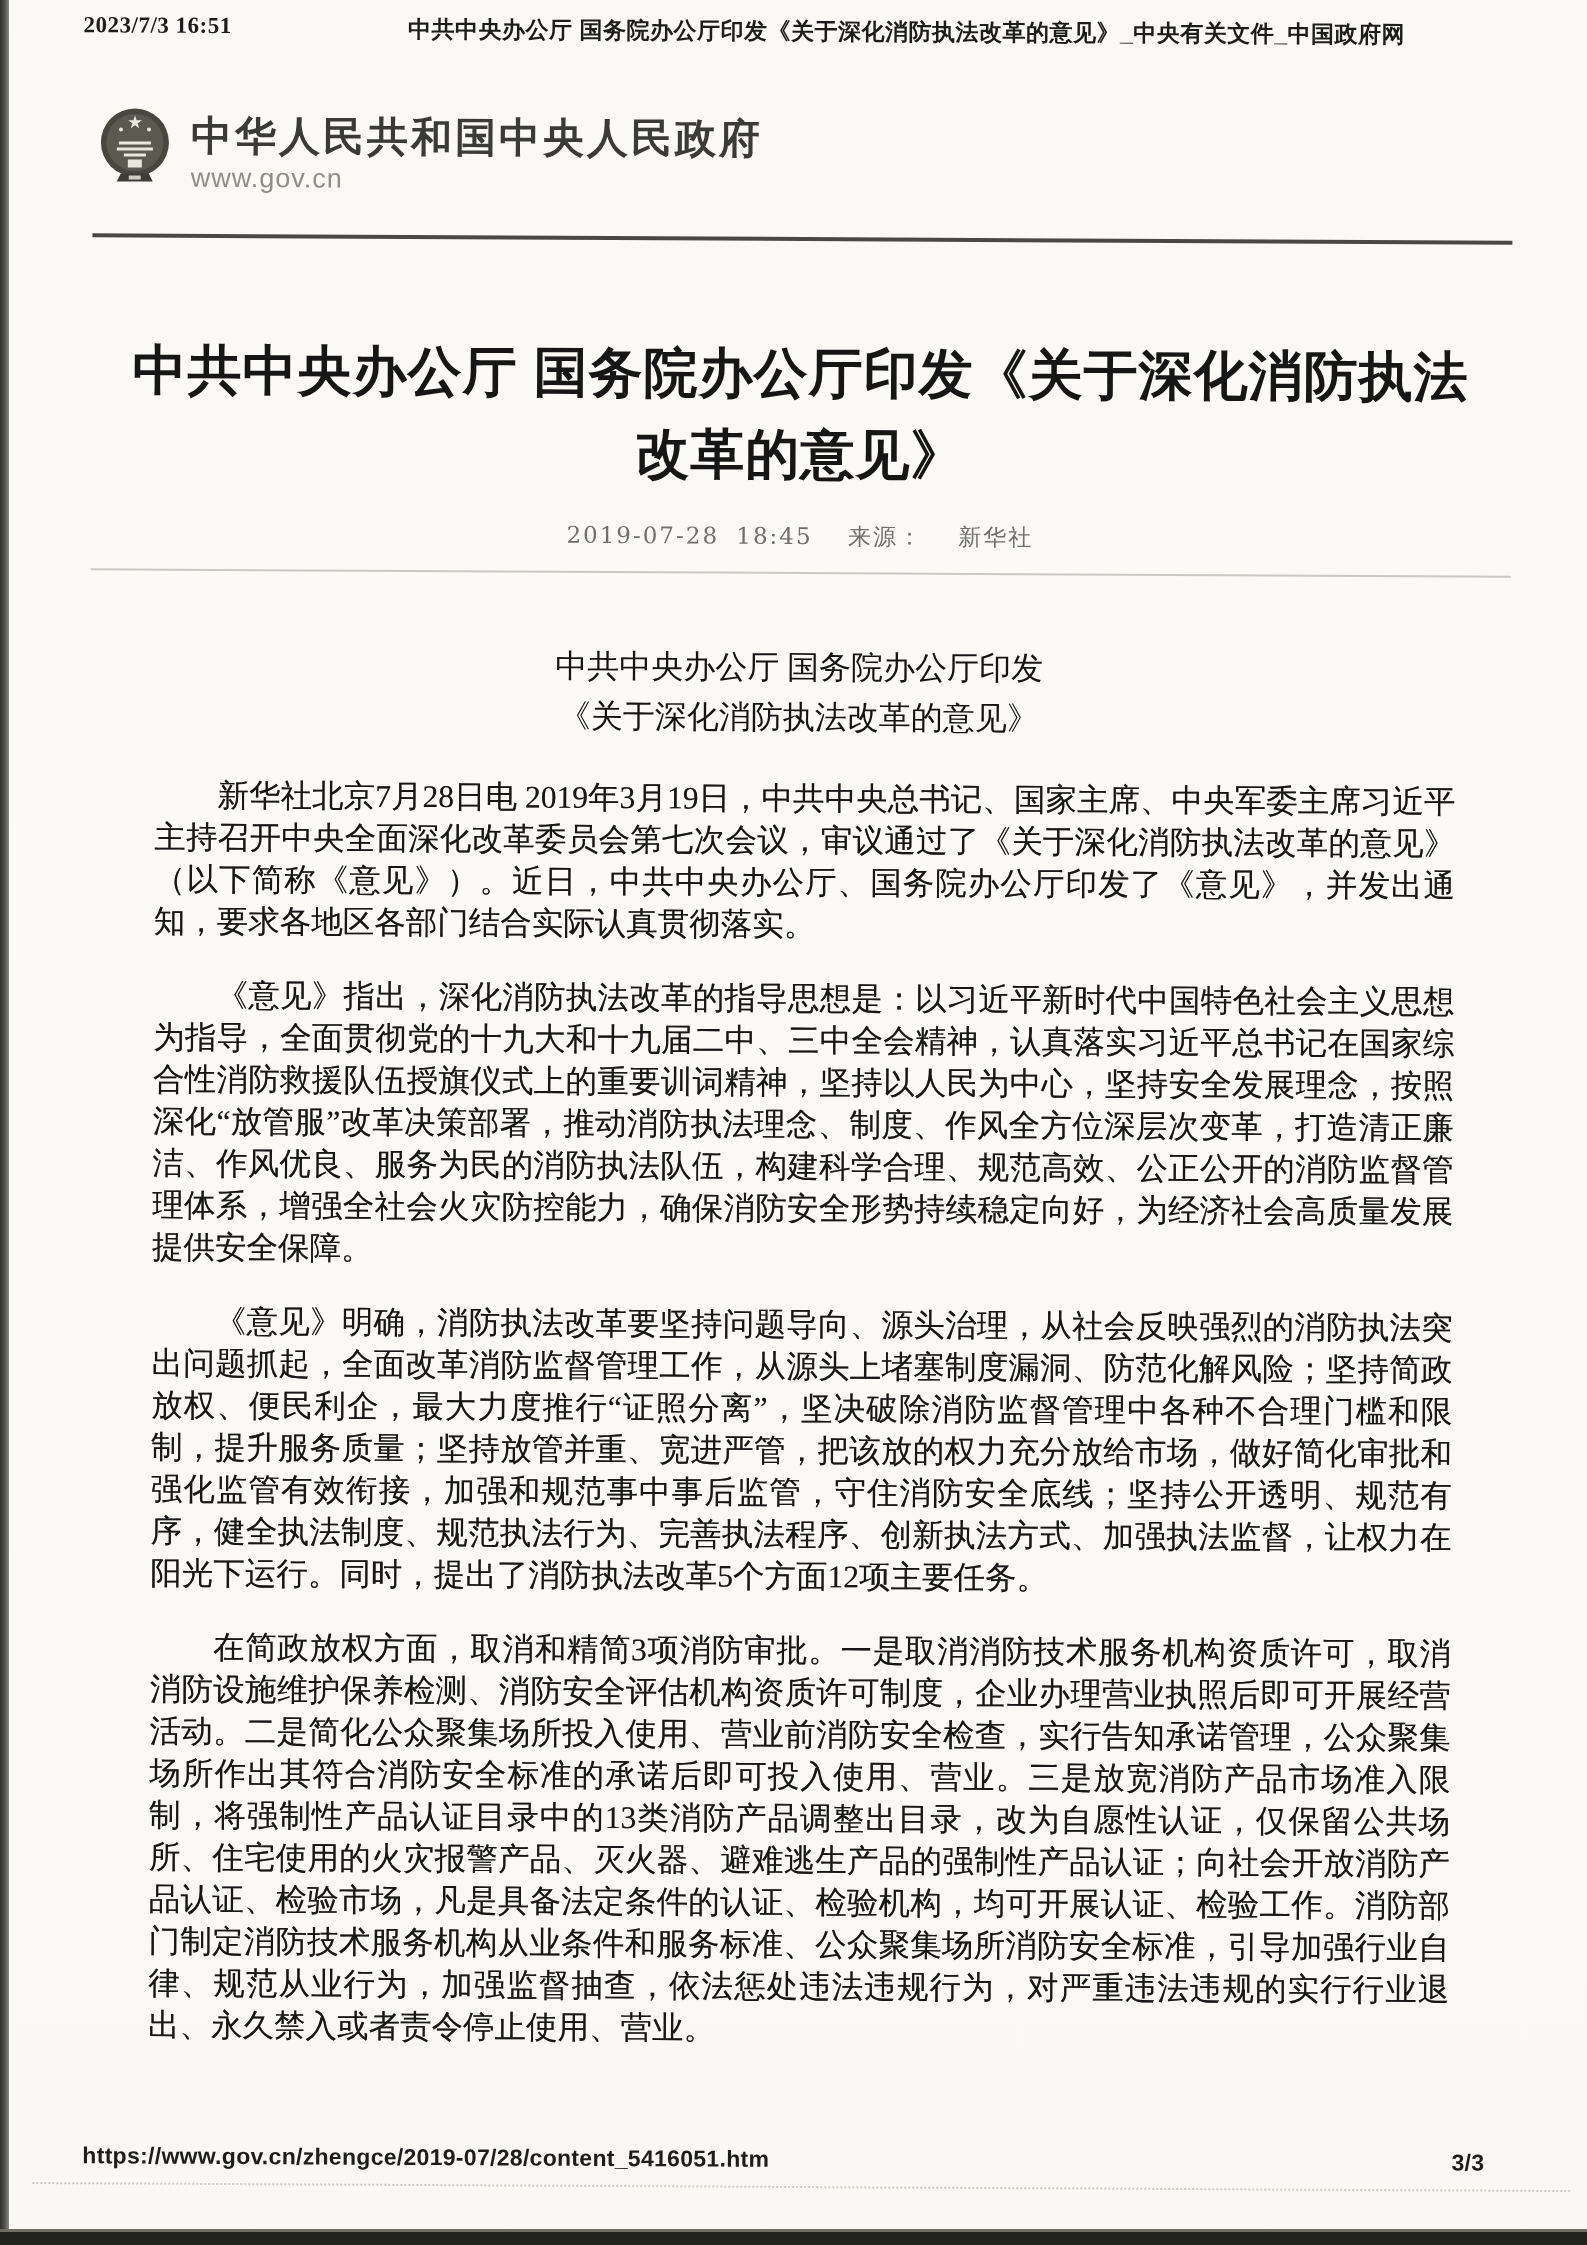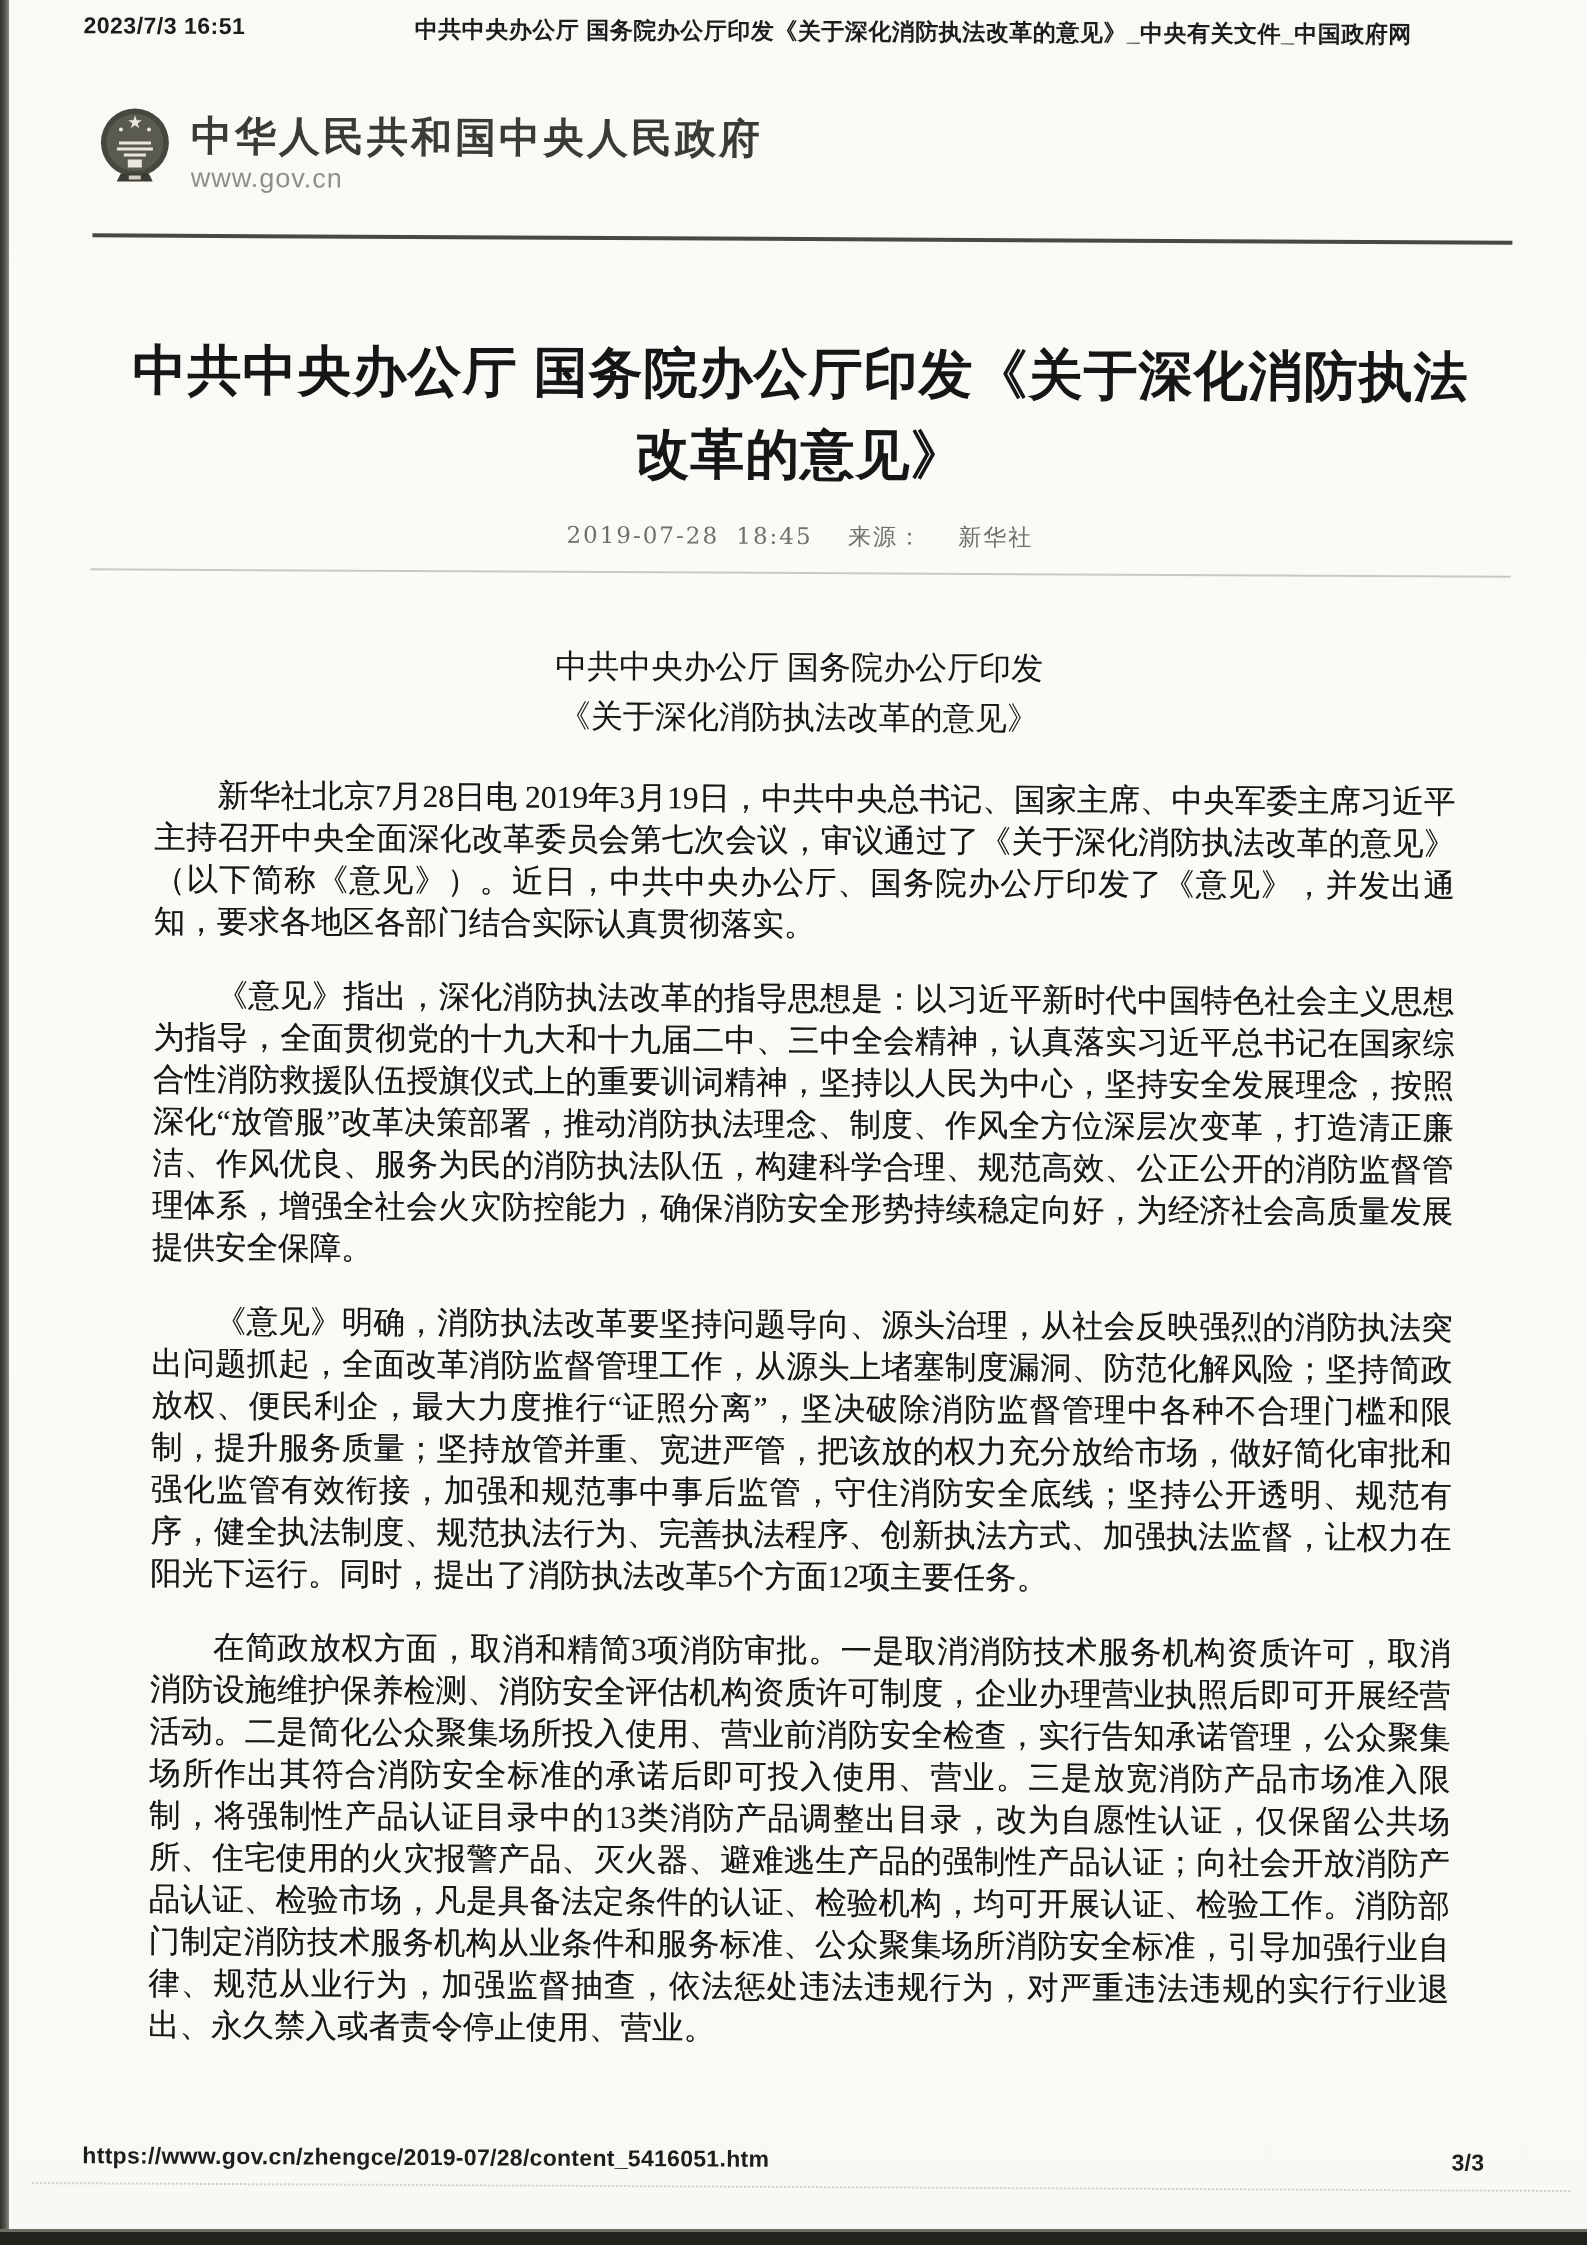--- a/index.html
+++ b/index.html
@@ -32,21 +32,21 @@
     transform-origin: 50% 40%;
     color: #1b1b1b;
   }
   
   .print-header {
     display: flex; align-items: flex-start;
     padding: 16px 70px 0 70px;
     font-size: 23px; font-weight: bold; color: #1c1c1c;
     letter-spacing: 0.5px;
   }
-  .print-header .stamp { flex: none; }
+  .print-header .stamp { flex: none; font-family: Liberation Serif, serif; }
   .print-header .doc-title {
     flex: 1; text-align: center; padding-left: 60px;
     white-space: nowrap; overflow: hidden;
   }
   
   .masthead {
     margin: 62px 0 0 86px;
     display: flex; align-items: flex-start; gap: 20px;
   }
   .masthead .site-text { padding-top: 8px; }

